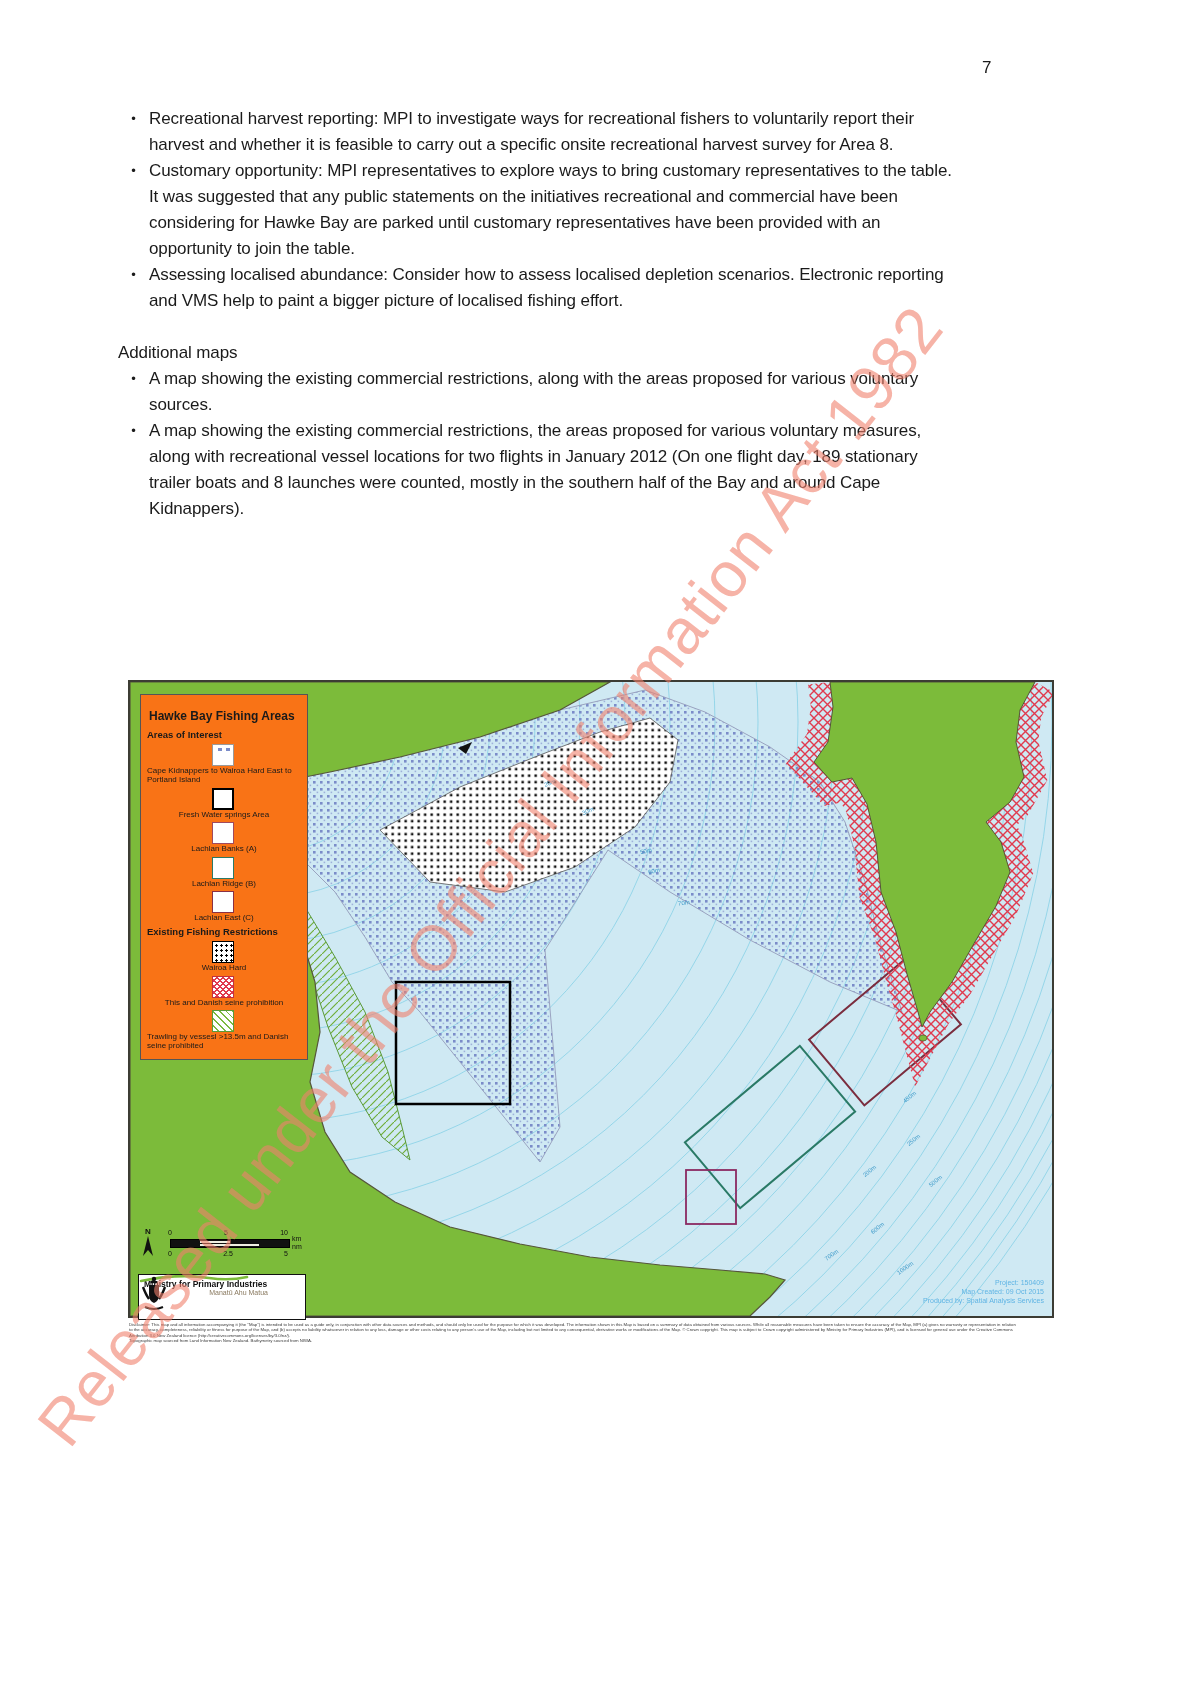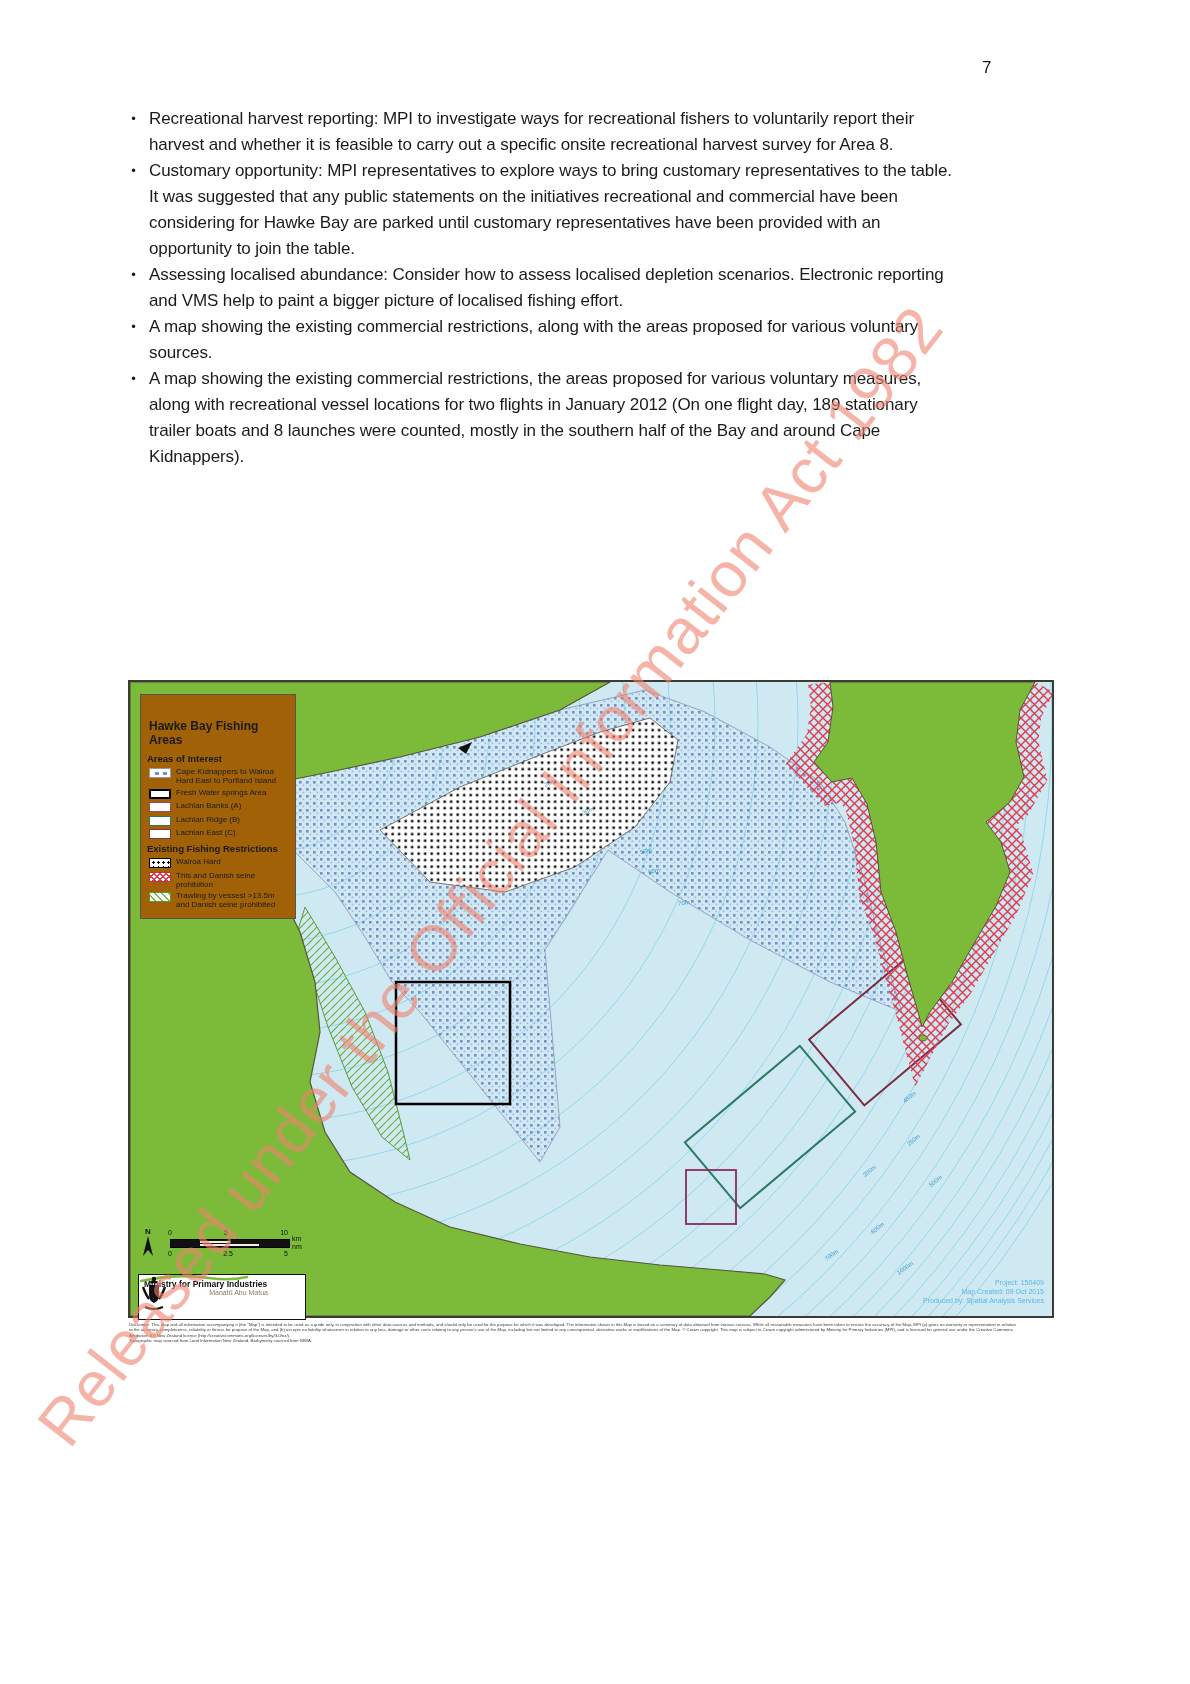--- a/index.html
+++ b/index.html
@@ -10,24 +10,24 @@
   .doc{position:absolute;top:106px;left:118px;width:880px;font-size:17px;line-height:26px;letter-spacing:-0.1px;}
   .b-row{display:flex;}
   .b-mark{width:31px;text-align:center;flex:0 0 31px;font-size:13px;}
   .b-text{width:812px;}
   .b-text b{font-weight:normal;}
   .sec-head{margin-top:26px;}
   .sec-intro{}
   
   .map{position:absolute;left:128px;top:680px;width:926px;height:638px;border:2px solid #3c3c34;box-sizing:border-box;background:#cfe9f3;}
   .map svg{position:absolute;left:0;top:0;}
-  .legend{position:absolute;left:10px;top:12px;width:156px;background:#a16207;border:1.5px solid #555;padding:22px 6px 6px 6px;box-sizing:border-box;}
+  .legend{position:absolute;left:10px;top:12px;width:168px;background:#f97316;border:1.5px solid #555;padding:12px 6px 6px 6px;box-sizing:border-box;}
   .lg-title{font-size:12px;font-weight:bold;margin:2px 0 6px 2px;letter-spacing:0px;}
   .lg-head{font-size:9.5px;font-weight:bold;margin:4px 0 3px 0;}
-  .lg-row{display:flex;align-items:flex-start;margin:2.5px 0;}
+  .lg-row{display:flex;align-items:center;margin:2.5px 0;flex-direction:column;}
   .sw{flex:0 0 22px;width:22px;height:10px;margin:1px 5px 0 2px;box-sizing:border-box;display:inline-block;background:#fff;}
   .lg-label{font-size:8px;line-height:9px;}
   .sw-aoi{border:1px solid #9a9a9a;background-image:linear-gradient(#7b8cc9,#7b8cc9),linear-gradient(#7b8cc9,#7b8cc9);
           background-size:4px 3px;background-position:5px 3px,13px 3px;background-repeat:no-repeat;}
   .sw-fresh{border:2.5px solid #000;}
   .sw-la{border:1.5px solid #a04a5e;}
   .sw-lb{border:1.5px solid #2a7a66;}
   .sw-lc{border:1.5px solid #8a3044;}
   .sw-wairoa{border:1.5px solid #000;background-image:radial-gradient(circle,#000 1.1px,transparent 1.2px);background-size:5px 5px;background-position:1px 1px;}
   .sw-trawl{border:1.5px solid #c2303f;
@@ -73,20 +73,21 @@
     </div>
     <div class="b-row">
       <span class="b-mark">•</span>
       <div class="b-text"><b>Customary opportunity:</b><span> MPI representatives to explore ways to bring customary representatives to the table.  It was suggested that any public statements on the initiatives recreational and commercial have been considering for Hawke Bay are parked until customary representatives have been provided with an opportunity to join the table.</span></div>
     </div>
     <div class="b-row">
       <span class="b-mark">•</span>
       <div class="b-text"><b>Assessing localised abundance:</b><span> Consider how to assess localised depletion scenarios. Electronic reporting and VMS help to paint a bigger picture of localised fishing effort.</span></div>
     </div>
 
+    <div class="sec-head">Additional maps</div>
 
     <div class="b-row">
       <span class="b-mark">•</span>
       <div class="b-text">A map showing the existing commercial restrictions, along with the areas proposed for various voluntary sources.</div>
     </div>
     <div class="b-row">
       <span class="b-mark">•</span>
       <div class="b-text">A map showing the existing commercial restrictions, the areas proposed for various voluntary measures, along with recreational vessel locations for two flights in January 2012 (On one flight day, 189 stationary trailer boats and 8 launches were counted, mostly in the southern half of the Bay and around Cape Kidnappers).</div>
     </div>
   </div>

